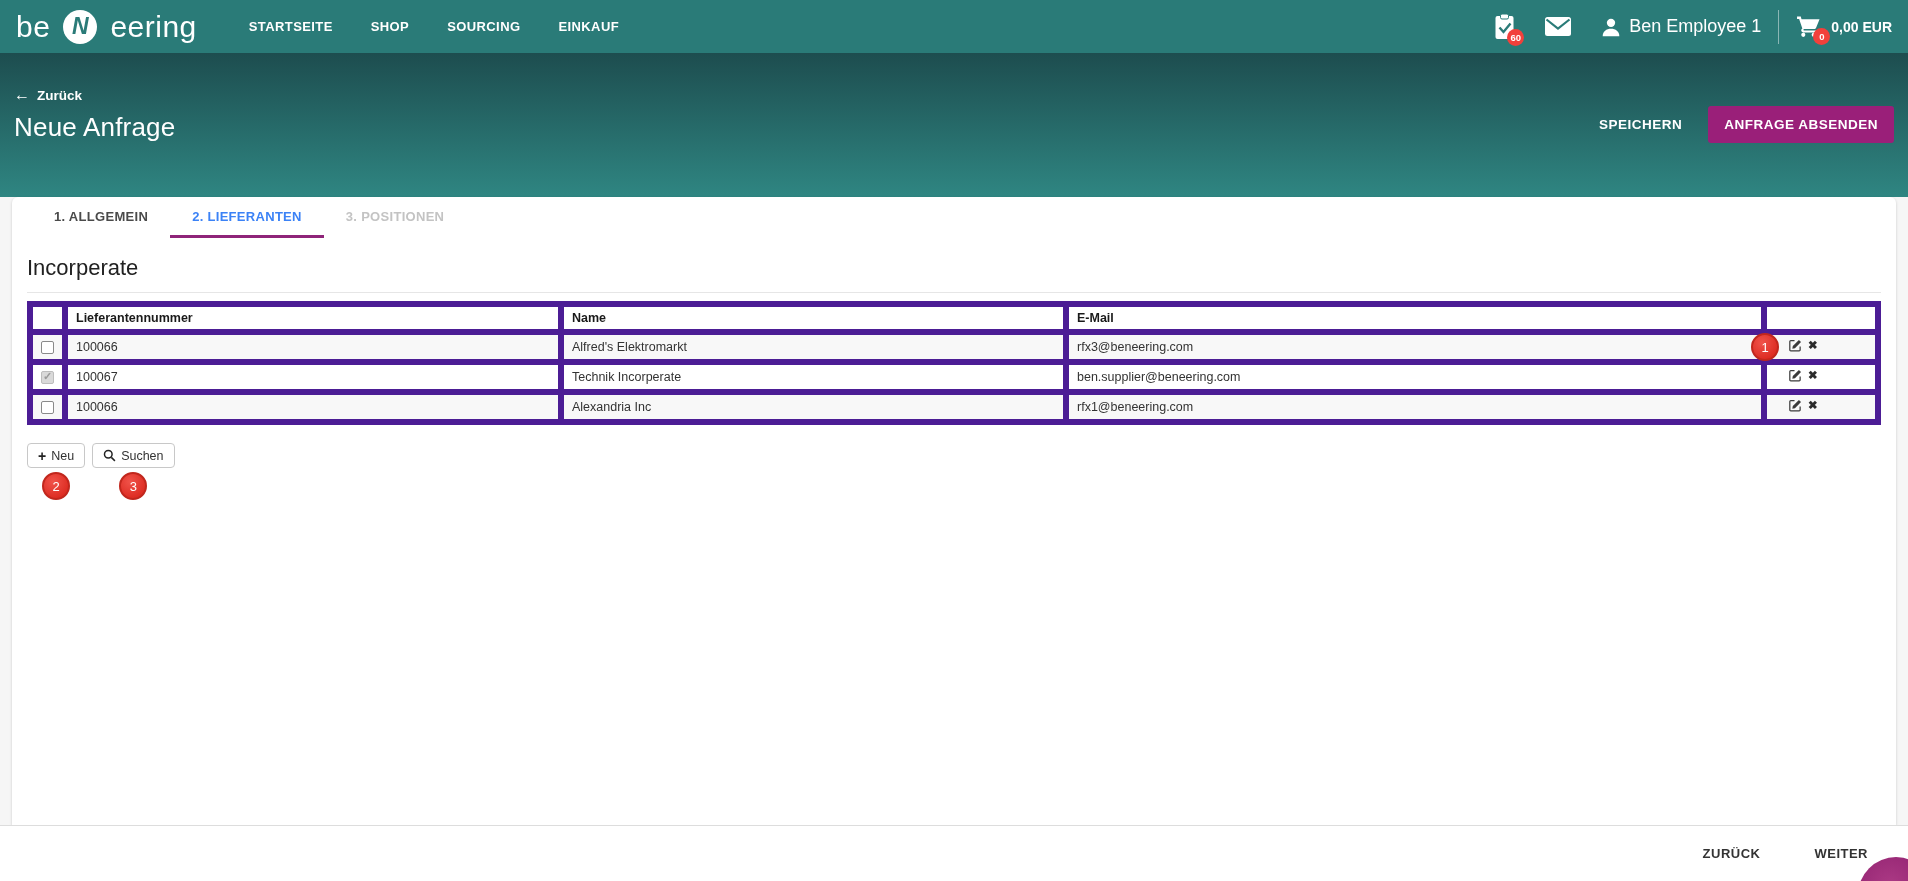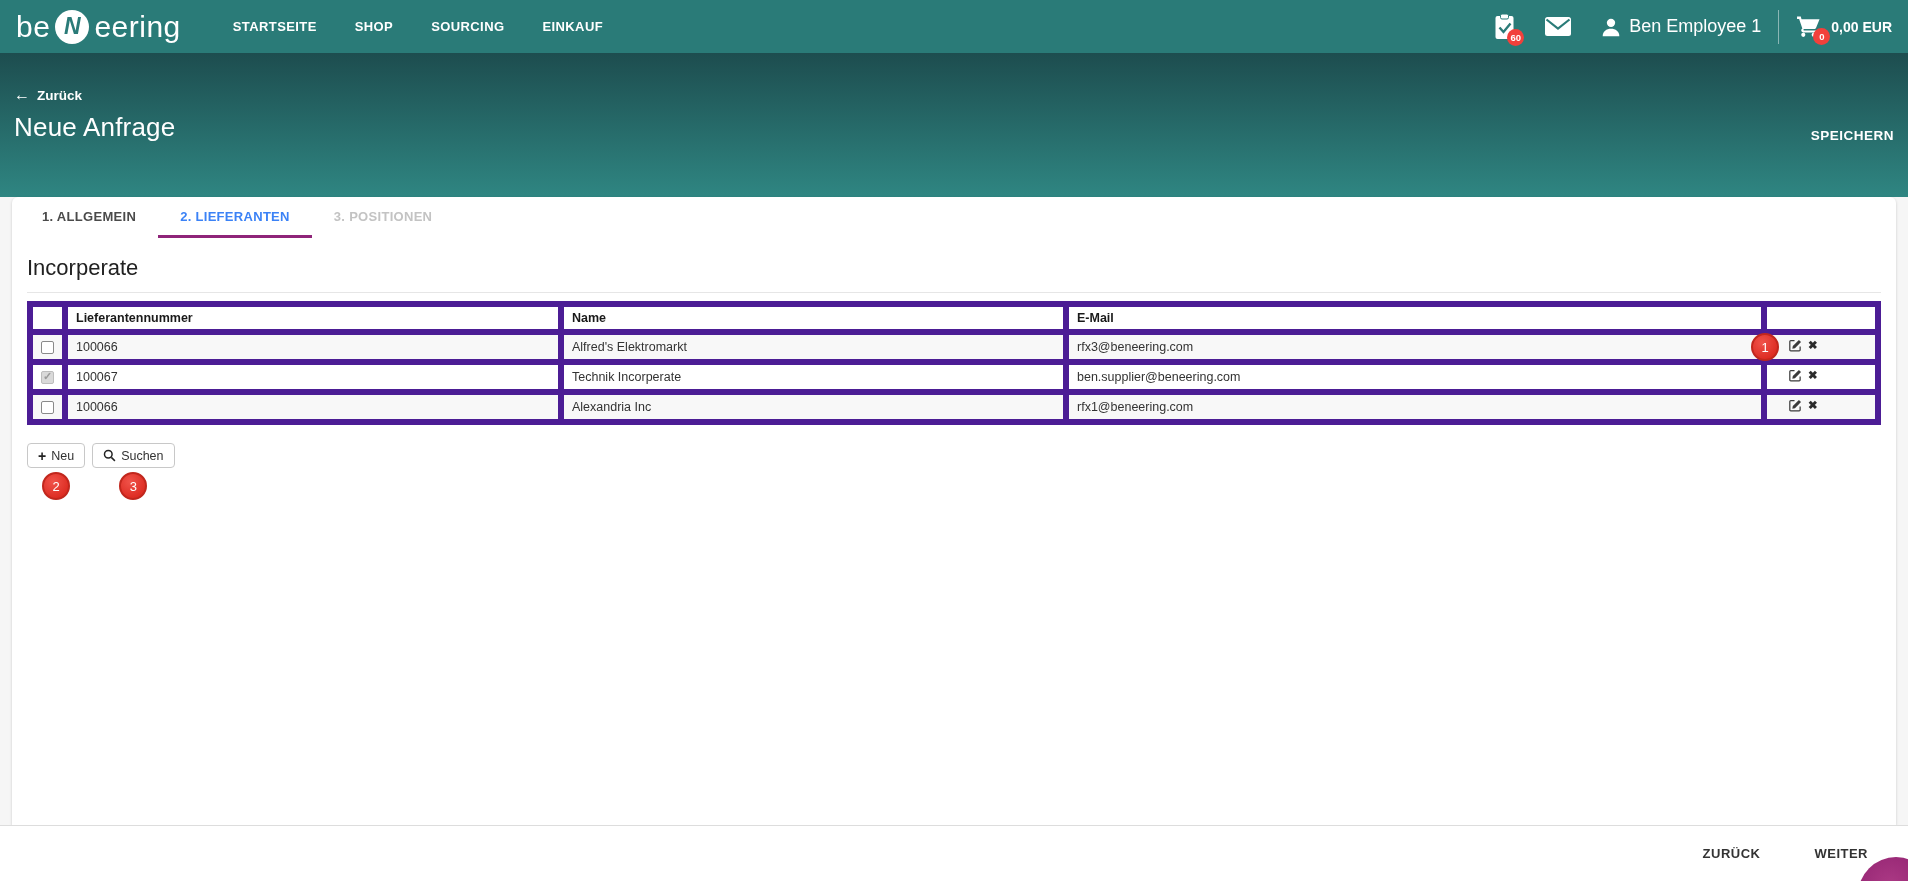--- a/index.html
+++ b/index.html
@@ -4,21 +4,21 @@
 <style>
   * { margin:0; padding:0; box-sizing:border-box; }
   html,body { width:1908px; height:881px; overflow:hidden; }
   body { font-family:"Liberation Sans", sans-serif; background:#f6f6f6; position:relative; }
 
   
   .topbar {
     height:53px; background:#2A7B78; display:flex; align-items:center;
     padding:0 16px; color:#fff;
   }
-  .logo { display:flex; align-items:center; gap:4px; cursor:pointer; }
+  .logo { display:flex; align-items:center; gap:12px; cursor:pointer; }
   .logo .txt { font-size:30px; font-weight:400; letter-spacing:0.5px; }
   .logo .ncirc {
     width:34px; height:34px; border-radius:50%; background:#fff; color:#2A7B78;
     display:flex; align-items:center; justify-content:center;
     font-size:23px; font-weight:700; font-style:italic; margin:0 1px;
   }
   .nav-items { display:flex; gap:38px; margin-left:52px; }
   .nav-item { font-size:13px; font-weight:700; letter-spacing:0.4px; cursor:pointer; }
   .topbar-right { margin-left:auto; display:flex; align-items:center; }
   .icon-wrap { position:relative; display:flex; align-items:flex-start; justify-content:center; cursor:pointer; }
@@ -51,21 +51,21 @@
     background:#9A1F79; border:none; border-radius:3px; color:#fff; font-family:inherit;
     font-size:13.5px; font-weight:700; letter-spacing:0.5px; padding:11px 16px; cursor:pointer;
   }
 
   
   .main { height:628px; background:#f6f6f6; position:relative; }
   .card {
     margin:0 12px; height:100%; background:#fff; border-radius:6px 6px 0 0;
     box-shadow:0 1px 3px rgba(0,0,0,0.18);
   }
-  .tabs { display:flex; padding-left:8px; height:41px; }
+  .tabs { display:flex; padding-left:20px; height:41px; }
   .tab {
     padding:0 22px; display:flex; align-items:center; font-size:13px; font-weight:700;
     letter-spacing:0.3px; color:#4a4a4a; cursor:pointer; border-bottom:3px solid transparent;
   }
   .tab.active { color:#3b82f6; border-bottom-color:#8F2479; }
   .tab.disabled { color:#c3c3c3; cursor:default; }
 
   .content { padding:0 15px; }
   .section-heading { font-size:22px; font-weight:400; color:#212121; margin:17px 0 11px 0; }
   .heading-divider { border-bottom:1px solid #e6e6e6; }
@@ -179,20 +179,21 @@
 </div>
 
 <div class="hero">
   <span class="back-link">
     <span class="back-arrow">←</span>
     <span>Zurück</span>
   </span>
   <div class="hero-title">Neue Anfrage</div>
   <div class="hero-actions">
     <button class="btn-text">SPEICHERN</button>
+    <button class="btn-primary">ANFRAGE ABSENDEN</button>
   </div>
 </div>
 
 <div class="main">
   <div class="card">
 
     <div class="tabs">
       <span class="tab">1. ALLGEMEIN</span>
       <span class="tab active">2. LIEFERANTEN</span>
       <span class="tab disabled">3. POSITIONEN</span>

